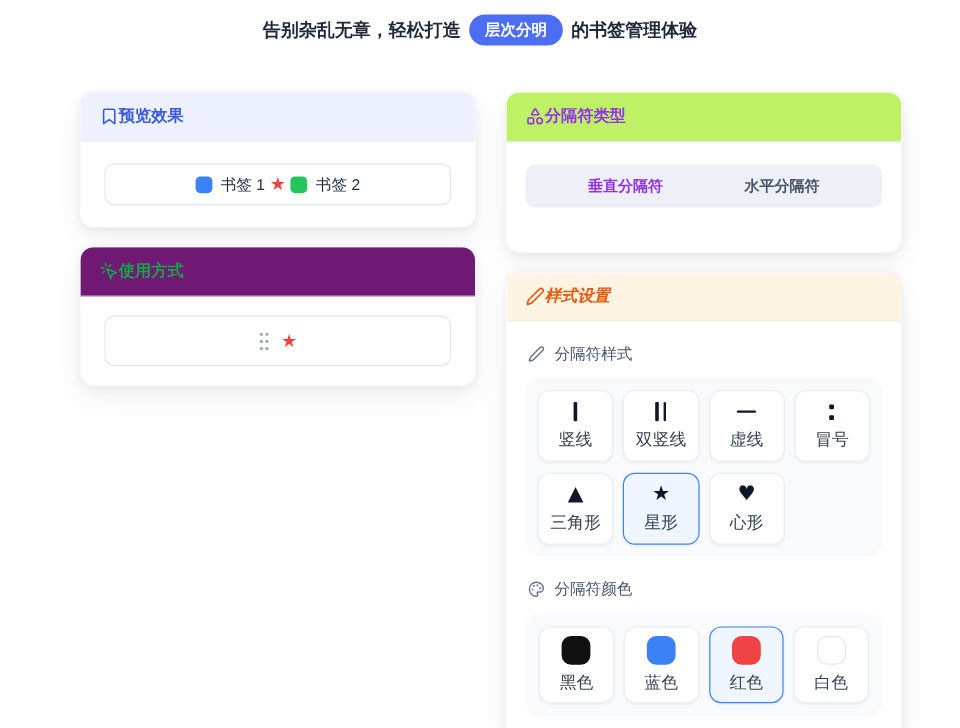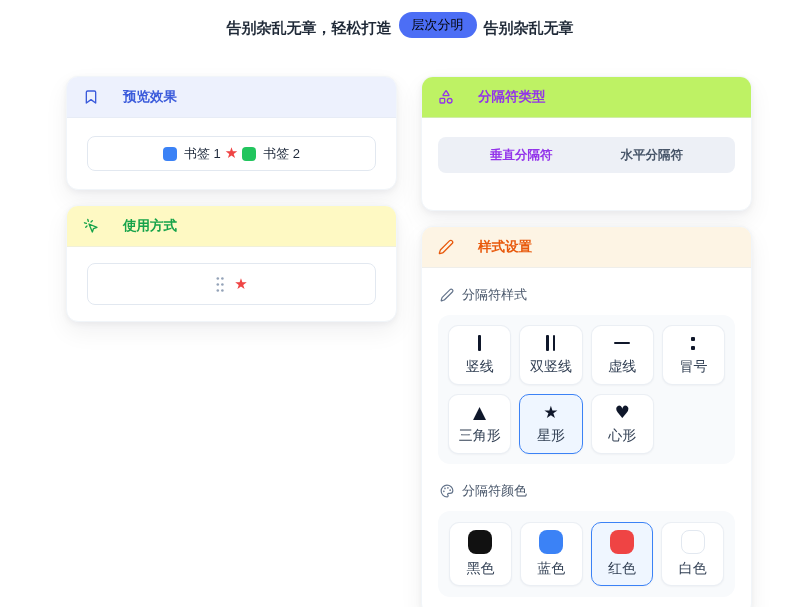--- a/index.html
+++ b/index.html
@@ -2,37 +2,37 @@
 <html><head>
 <meta charset="utf-8">
 <style>
   * { margin:0; padding:0; box-sizing:border-box; }
   html,body { width:800px; height:607px; background:#ffffff; overflow:hidden;
     font-family:"Liberation Sans", sans-serif; }
   .glyph { font-family:"DejaVu Sans", sans-serif; line-height:1; }
 
   
   .hero { margin-top:12px; text-align:center; font-size:15px; font-weight:700;
-    color:#1f2937; display:flex; align-items:flex-end; justify-content:center; gap:7px; }
-  .hero-badge { background:#4c6ef5; color:#000000; font-size:13px; font-weight:400;
+    color:#1f2937; display:flex; align-items:center; justify-content:center; gap:7px; }
+  .hero-badge { background:#4c6ef5; color:#ffffff; font-size:13px; font-weight:700;
     padding:4px 13px; border-radius:999px; }
 
   
   .container { display:flex; gap:24px; margin:38px 0 0 66px; width:686px; align-items:flex-start; }
   .col { display:flex; flex-direction:column; gap:15px; width:331px; }
 
   .card { background:#fff; border:1px solid #f1f5f9; border-radius:12px; overflow:hidden;
     box-shadow:0 2px 6px rgba(15,23,42,.05), 0 10px 24px rgba(15,23,42,.06); }
-  .card-header { display:flex; align-items:center; gap:24px; padding:11px 16px;
+  .card-header { display:flex; align-items:center; gap:0; padding:11px 16px;
     font-size:13.5px; font-weight:700; border-bottom:1px solid rgba(226,232,240,.5); }
   .card-header svg { flex:0 0 auto; }
   .hdr-preview { background:#edf1fd; color:#3b5bdb; }
-  .hdr-usage   { background:#fef9c3; color:#16a34a; }
+  .hdr-usage   { background:#701a75; color:#16a34a; }
   .hdr-type    { background:#bef264; color:#9333ea; }
-  .hdr-style   { background:#fdf4e4; color:#e8590c; }
+  .hdr-style   { background:#fdf4e4; color:#e8590c;font-style:italic; }
 
   
   .preview-body { padding:18px 20px; }
   .preview-box { border:1px solid #e2e8f0; border-radius:8px; height:35px;
     display:flex; align-items:center; justify-content:center; gap:4px; }
   .bm-chip { display:flex; align-items:center; gap:7px; font-size:13px; color:#1e293b; }
   .bm-square { width:14px; height:14px; border-radius:4px; }
   .star { font-size:15px; }
 
   
@@ -73,21 +73,21 @@
   .swatch.bordered { border:1px solid #e2e8f0; }
 
   .grip svg { display:block; }
 </style>
 </head>
 <body>
 
 <div class="hero">
   <span>告别杂乱无章，轻松打造</span>
   <span class="hero-badge">层次分明</span>
-  <span>告别杂乱无章</span>
+  <span>的书签管理体验</span>
 </div>
 
 <div class="container">
 
   <div class="col">
 
     <div class="card">
       <div class="card-header hdr-preview">
         <svg width="16" height="16" viewBox="0 0 24 24" fill="none" stroke="currentColor" stroke-width="2" stroke-linecap="round" stroke-linejoin="round">
             <path d="M19 21l-7-5-7 5V5a2 2 0 0 1 2-2h10a2 2 0 0 1 2 2z"></path>

